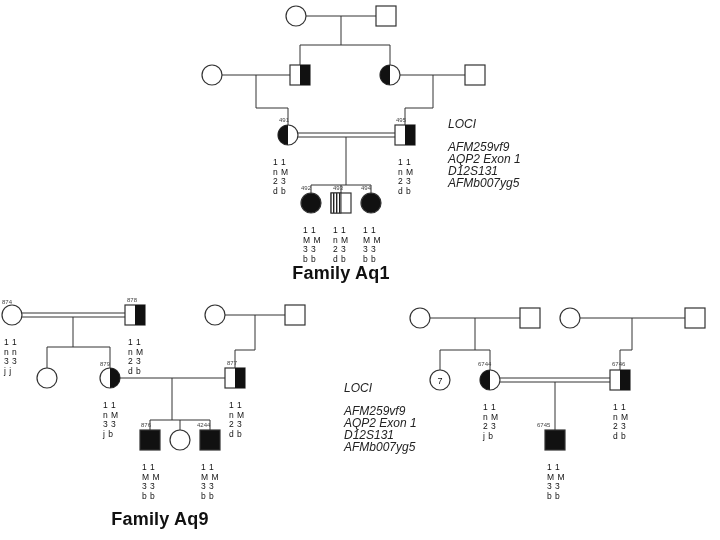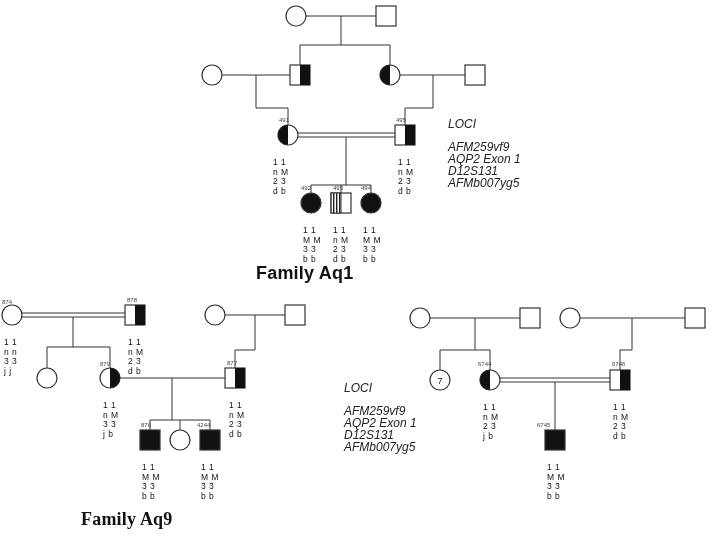--- a/index.html
+++ b/index.html
@@ -17,21 +17,21 @@
   }
   .genotype{
     position:absolute;font-size:8.5px;line-height:9.5px;white-space:pre-line;
     color:#111;letter-spacing:0.5px;margin-top:9px;
   }
   .loci{
     position:absolute;font-size:12px;font-style:italic;color:#222;line-height:12px;
   }
   .loci-title{margin-bottom:11px;}
   .family-name{
-    position:absolute;width:170px;
+    position:absolute;width:170px;text-align:center;
     font-size:18px;font-weight:bold;color:#111;letter-spacing:0.2px;
   }
 </style>
 </head>
 <body>
 
 <div class="figure">
 
   <svg class="layer" width="720" height="540" viewBox="0 0 720 540">
     <defs>
@@ -263,15 +263,15 @@
 
   <div class="loci" style="left:344px;top:382px;">
     <div class="loci-title">LOCI</div>
     <div>AFM259vf9</div>
     <div>AQP2 Exon 1</div>
     <div>D12S131</div>
     <div>AFMb007yg5</div>
   </div>
 
   <div class="family-name" style="left:256px;top:263px;">Family Aq1</div>
-  <div class="family-name" style="left:81px;top:509px;font-family:Liberation Serif, serif;">Family Aq9</div>
+  <div class="family-name" style="left:75px;top:509px;">Family Aq9</div>
 
 </div>
 
 </body></html>

